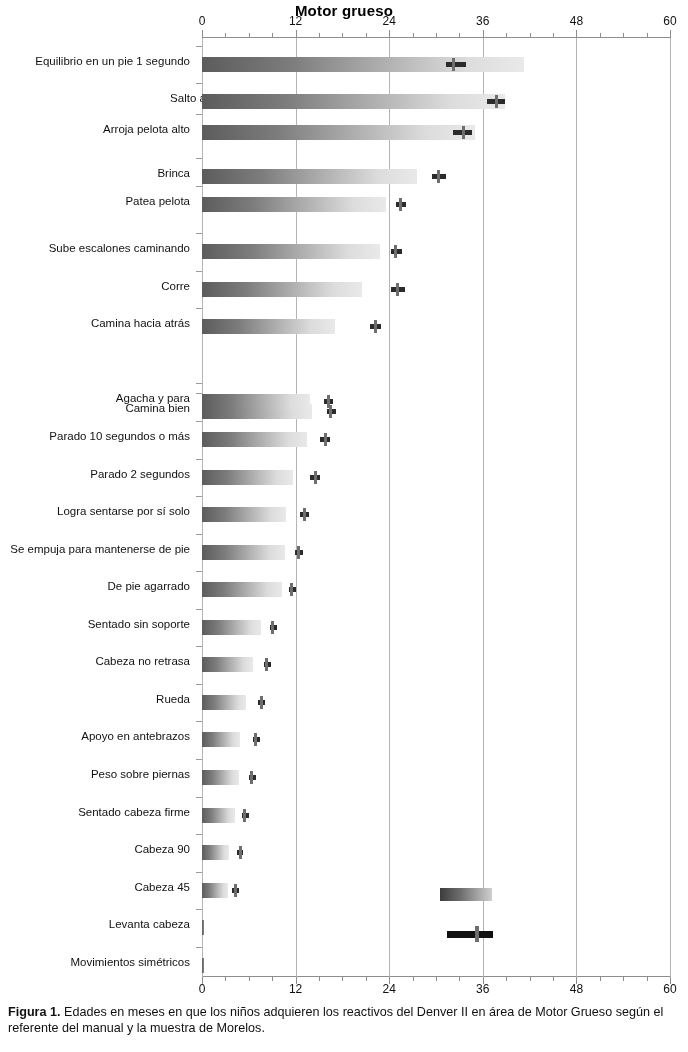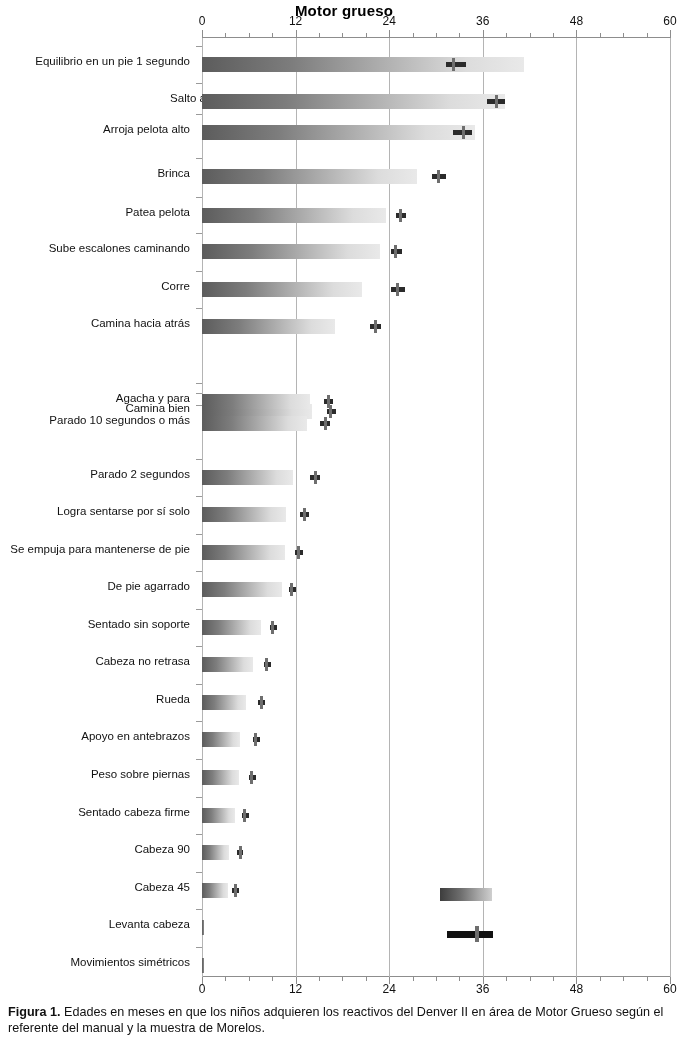--- a/index.html
+++ b/index.html
@@ -201,21 +201,21 @@
       </div>
       <div class="row" style="top: 169.15px;">
         <div class="cat-label">Brinca</div>
         <div class="row-tick" style="top: -11px;"></div>
         <div class="bar" style="width: 214.5px;"></div>
         <div class="ci" style="left: 432.1px; width: 14.04px;">
           <div class="ci-bar"></div>
           <div class="ci-center" style="left: 4.74px;"></div>
         </div>
       </div>
-      <div class="row" style="top: 208px;">
+      <div class="row" style="top: 197px;">
         <div class="cat-label">Patea pelota</div>
         <div class="row-tick" style="top: -11px;"></div>
         <div class="bar" style="width: 184.08px;"></div>
         <div class="ci" style="left: 396.22px; width: 10.14px;">
           <div class="ci-bar"></div>
           <div class="ci-center" style="left: 3.18px;"></div>
         </div>
       </div>
       <div class="row" style="top: 244.25px;">
         <div class="cat-label">Sube escalones caminando</div>
@@ -255,21 +255,21 @@
       </div>
       <div class="row" style="top: 394.45px;">
         <div class="cat-label">Agacha y para</div>
         <div class="row-tick" style="top: -11px;"></div>
         <div class="bar" style="width: 108.42px;"></div>
         <div class="ci" style="left: 323.68px; width: 9.36px;">
           <div class="ci-bar"></div>
           <div class="ci-center" style="left: 3.18px;"></div>
         </div>
       </div>
-      <div class="row" style="top: 416px; text-decoration: underline;">
+      <div class="row" style="top: 432px; text-decoration: underline;">
         <div class="cat-label">Parado 10 segundos o más</div>
         <div class="row-tick" style="top: -11px;"></div>
         <div class="bar" style="width: 105.3px;"></div>
         <div class="ci" style="left: 319.78px; width: 10.14px;">
           <div class="ci-bar"></div>
           <div class="ci-center" style="left: 3.96px;"></div>
         </div>
       </div>
       <div class="row" style="top: 469.55px;">
         <div class="cat-label">Parado 2 segundos</div>

